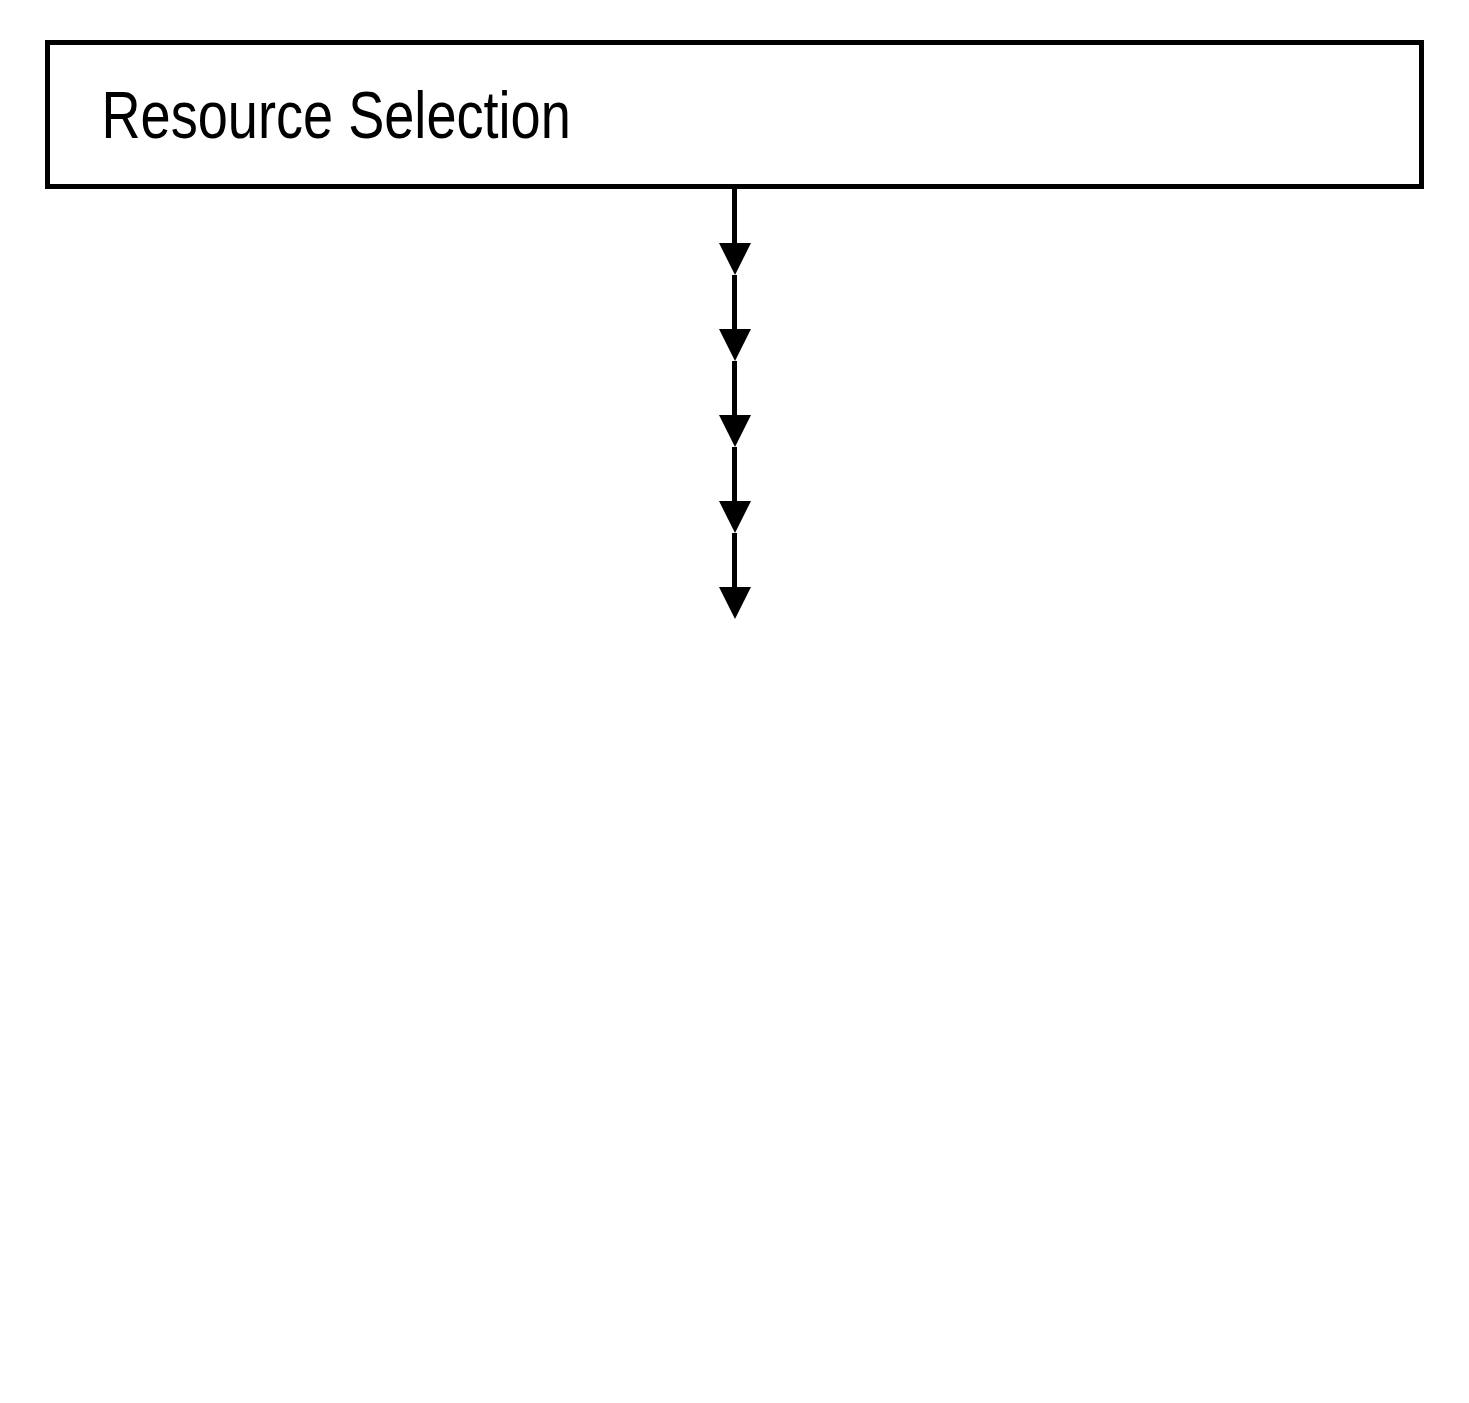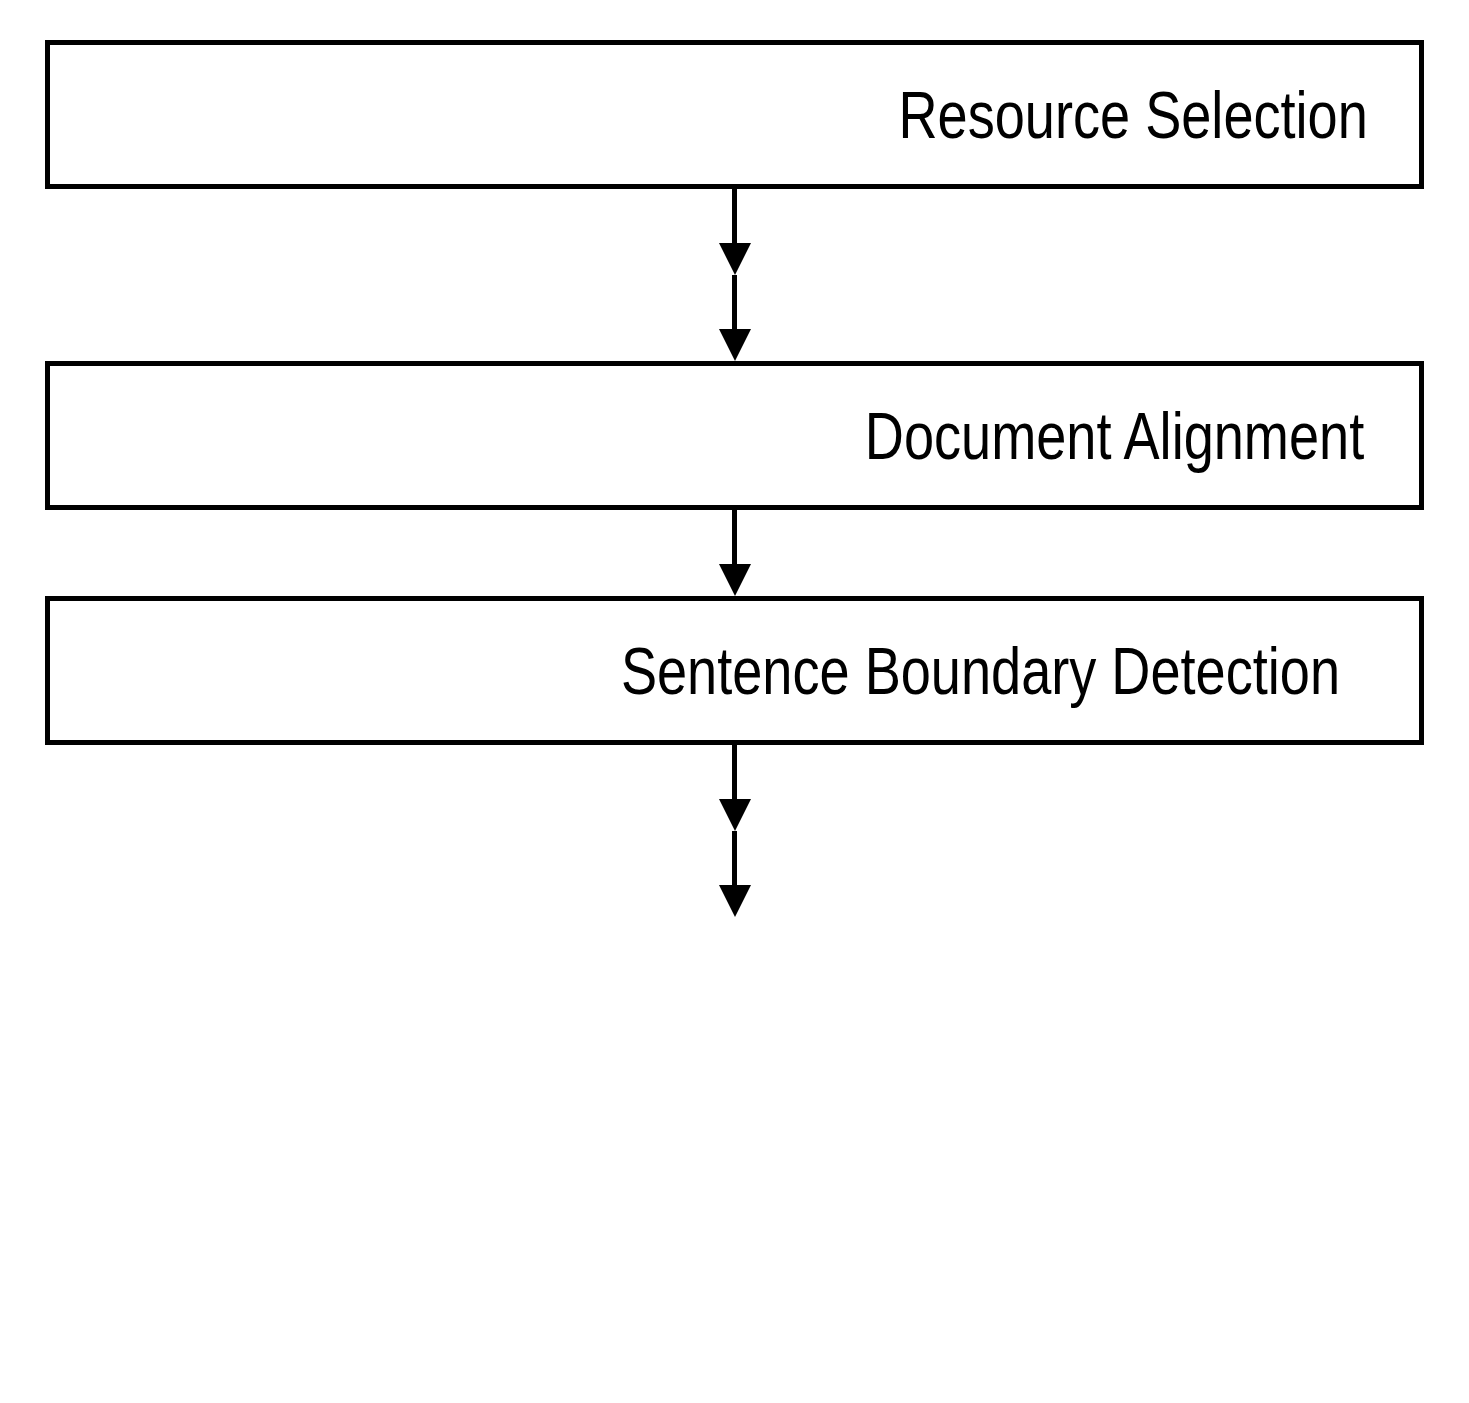--- a/index.html
+++ b/index.html
@@ -22,21 +22,21 @@
     align-items: stretch;
     background: #ffffff;
   }
   .step {
     box-sizing: border-box;
     height: 149px;
     border: 5px solid #000000;
     background: #ffffff;
     display: flex;
     align-items: center;
-    justify-content: flex-end;
+    justify-content: flex-start;
     flex: 0 0 auto;
   }
   .step-label {
     font-size: 66px;
     line-height: 1;
     color: #000000;
     white-space: nowrap;
     transform: scaleX(0.82);
     transform-origin: center;
   }
@@ -74,32 +74,26 @@
     <div class="arrow-shaft"></div>
     <div class="arrow-head"></div>
   </div>
 
 
   <div class="arrow">
     <div class="arrow-shaft"></div>
     <div class="arrow-head"></div>
   </div>
 
-  <div class="step">
-    <span class="step-label">Document Alignment</span>
-  </div>
 
   <div class="arrow">
     <div class="arrow-shaft"></div>
     <div class="arrow-head"></div>
   </div>
 
-  <div class="step">
-    <span class="step-label">Sentence Boundary Detection</span>
-  </div>
 
   <div class="arrow">
     <div class="arrow-shaft"></div>
     <div class="arrow-head"></div>
   </div>
 
 
   <div class="arrow">
     <div class="arrow-shaft"></div>
     <div class="arrow-head"></div>

